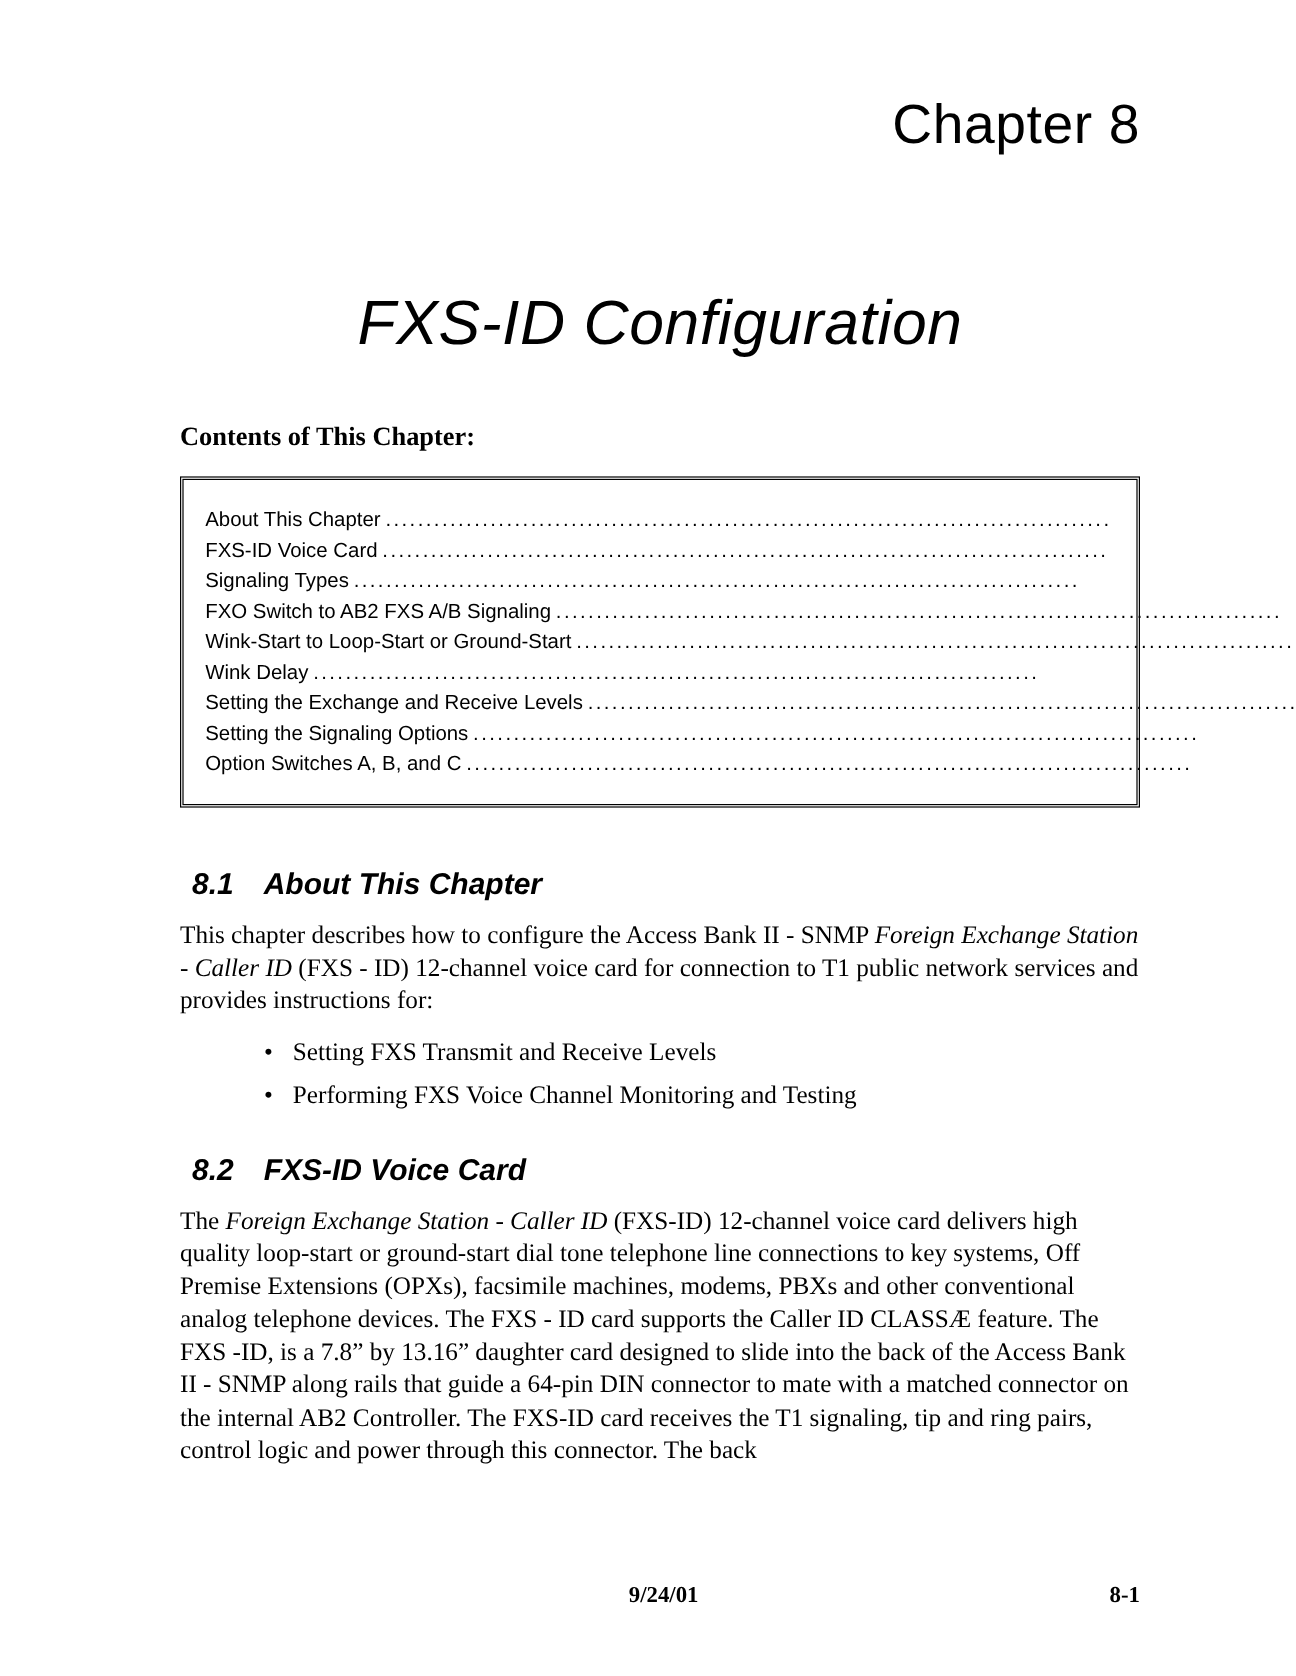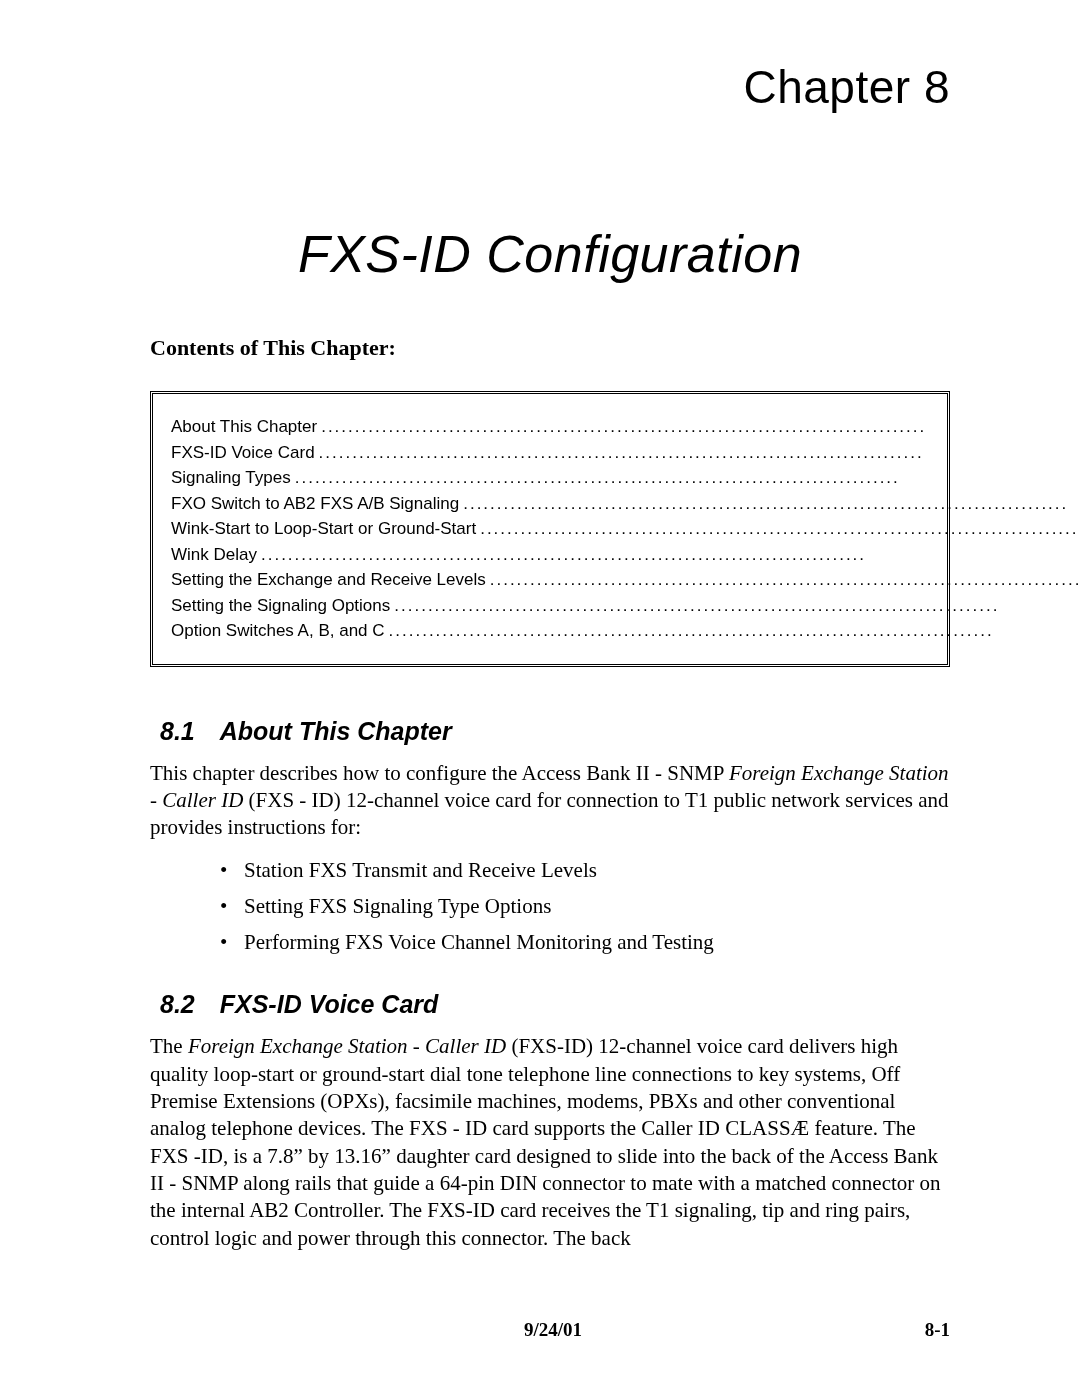--- a/index.html
+++ b/index.html
@@ -6,21 +6,21 @@
     margin: 0;
     padding: 0;
     background: #fff;
     font-family: "Times New Roman", Times, serif;
     color: #000;
   }
   .page {
     width: 1080px;
     height: 1397px;
     box-sizing: border-box;
-    padding: 60px 130px 60px 150px;
+    padding: 76px 130px 60px 150px;
     position: relative;
   }
   .chapter-label {
     font-family: Arial, Helvetica, sans-serif;
     font-size: 46px;
     font-weight: 400;
     text-align: right;
     margin-bottom: 110px;
     letter-spacing: 0.5px;
   }
@@ -30,21 +30,21 @@
     font-size: 52px;
     font-weight: 400;
     text-align: center;
     margin-bottom: 51px;
     letter-spacing: 0.5px;
   }
   .contents-heading {
     font-family: "Times New Roman", Times, serif;
     font-weight: bold;
     font-size: 22px;
-    margin-bottom: 30px;
+    margin-bottom: 20px;
   }
   .toc-box {
     border: 3px double #000;
     padding: 20px 18px 20px 18px;
     margin-bottom: 50px;
     display: flex;
     gap: 26px;
   }
   .toc-col {
     flex: 1;
@@ -183,22 +183,21 @@
         </div>
     </div>
 
   </div>
 
   <div class="section-heading">8.1 About This Chapter</div>
   <div class="body-text">
     <span>This chapter describes how to configure the Access Bank II - SNMP </span><span class="italic">Foreign Exchange Station - Caller ID</span><span> (FXS - ID) 12-channel voice card for connection to T1 public network services and provides instructions for:</span>
   </div>
   <ul class="bullets">
-    <li>Station FXS Transmit and Receive Levels</li>
-    <li>Setting FXS Signaling Type Options</li>
+    <li>Setting FXS Transmit and Receive Levels</li>
     <li>Performing FXS Voice Channel Monitoring and Testing</li>
   </ul>
 
   <div class="section-heading">8.2 FXS-ID Voice Card</div>
   <div class="body-text">
     <span>The </span><span class="italic">Foreign Exchange Station - Caller ID</span><span> (FXS-ID) 12-channel voice card delivers high quality loop-start or ground-start dial tone telephone line connections to key systems, Off Premise Extensions (OPXs), facsimile machines, modems, PBXs and other conventional analog telephone devices. The FXS - ID card supports the Caller ID CLASSÆ feature. The FXS -ID, is a 7.8” by 13.16” daughter card designed to slide into the back of the Access Bank II - SNMP along rails that guide a 64-pin DIN connector to mate with a matched connector on the internal AB2 Controller. The FXS-ID card receives the T1 signaling, tip and ring pairs, control logic and power through this connector. The back</span>
   </div>
 
   <div class="footer">
     <span class="center">9/24/01</span>

